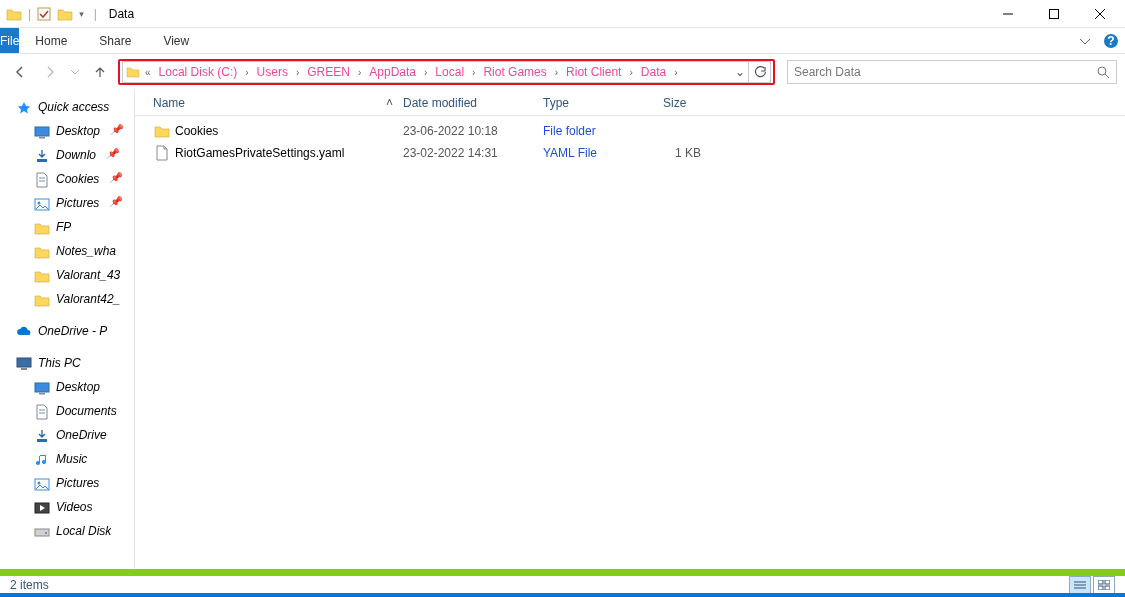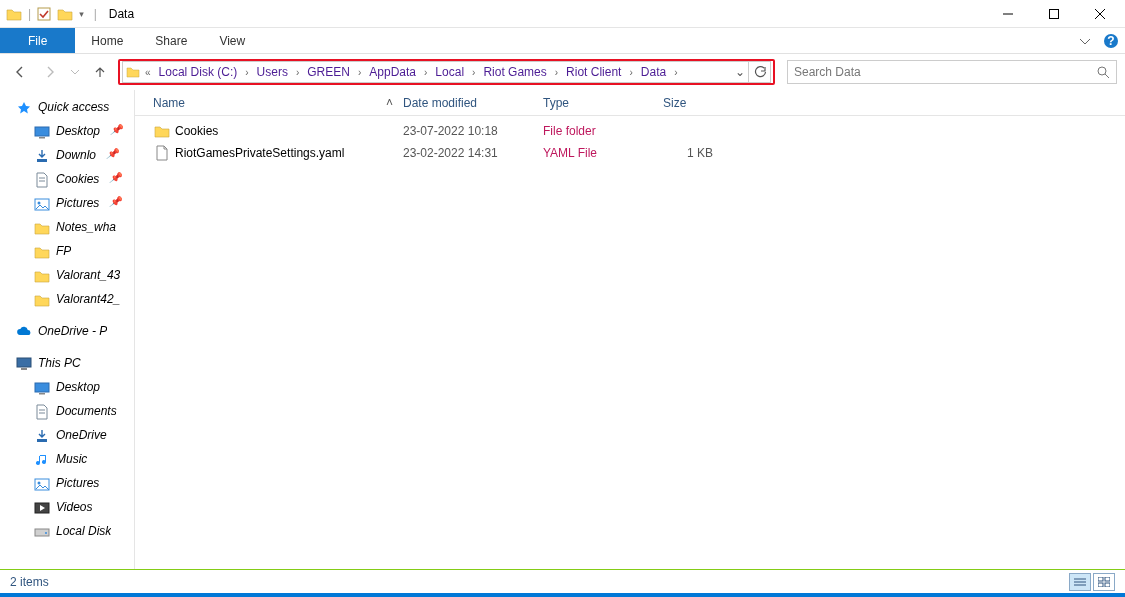--- a/index.html
+++ b/index.html
@@ -6,32 +6,32 @@
 body { background: #fff; width: 1125px; height: 597px; overflow: hidden; position: relative; display: flex; flex-direction: column; }
 .titlebar { height: 28px; display: flex; align-items: center; padding: 0 2px; background: #fff; border-bottom: 1px solid #e5e5e5; }
 .titlebar .qat { display: flex; align-items: center; gap: 2px; padding-left: 4px; }
 .titlebar .folder-ico { width: 16px; height: 14px; }
 .titlebar .sep { color: #aaa; padding: 0 4px; }
 .titlebar .check-ico { width: 14px; height: 14px; }
 .titlebar .title-text { padding-left: 6px; color: #000; }
 .titlebar .spacer { flex: 1; }
 .titlebar .winbtn { width: 46px; height: 28px; display: flex; align-items: center; justify-content: center; }
 .ribbon { height: 26px; display: flex; align-items: stretch; border-bottom: 1px solid #e1e1e1; }
-.ribbon .filemenu { background: #1979ca; color: #fff; padding: 0 28px; display: flex; align-items: center; }
+.ribbon .filemenu { background: #1979ca; color: #fff; padding: 0 0; display: flex; align-items: center; }
 .ribbon .tab { padding: 0 16px; display: flex; align-items: center; color: #333; }
 .ribbon .rspacer { flex: 1; }
 .ribbon .help { width: 28px; display: flex; align-items: center; justify-content: center; }
 .ribbon .collapse-ico { width: 24px; display:flex;align-items:center;justify-content:center;color:#666;}
 .navrow { height: 36px; display: flex; align-items: center; padding: 4px 8px; gap: 6px; background: #fff; }
 .navrow .navbtn { width: 24px; height: 24px; display: flex; align-items: center; justify-content: center; color: #555; }
 .navrow .navbtn.disabled { color: #bbb; }
 .address-wrap { flex: 1; display:flex; align-items:center; height:26px; border: 2.5px solid #e81123; border-radius: 2px; background: #fff; margin-right: 6px; padding: 0 2px; }
 .address-inner { flex:1; display:flex; align-items:center; height:22px; border:1px solid #ccc; background:#fff; }
 .address-inner .pf { width:20px; display:flex;align-items:center;justify-content:center;}
-.address-inner .crumb { padding: 0 6px; color:#4c1d95; white-space:nowrap; }
+.address-inner .crumb { padding: 0 6px; color:#ec4899; white-space:nowrap; }
 .address-inner .chev { color:#666; padding: 0 2px; font-size:10px;}
 .address-inner .aspacer { flex:1; }
 .address-inner .adrop { width:16px; text-align:center; color:#555;}
 .refresh { width:22px; display:flex;align-items:center;justify-content:center; border:1px solid #ccc; border-left:none; height:22px;}
 .searchbox { width: 330px; height: 24px; border: 1px solid #ccc; display:flex; align-items:center; padding: 0 6px; color:#777;}
 .searchbox .sspacer{flex:1;}
 .content { flex: 1; display: flex; overflow: hidden; }
 .sidebar { width: 135px; border-right: 1px solid #e5e5e5; overflow-y: auto; padding-top: 10px; position:relative;}
 .sidebar::-webkit-scrollbar { width: 16px; }
 .sidebar::-webkit-scrollbar-track { background: #f0f0f0; }
@@ -48,23 +48,23 @@
 .col.name { width: 250px; display:flex; align-items:flex-end;}
 .col.name .sorticon{margin-left:auto; margin-right:10px; color:#555;}
 .col.date { width: 140px; }
 .col.type { width: 120px; }
 .col.size { width: 60px; text-align:left; padding-right:10px;}
 .rows { padding-top: 4px; padding-left: 18px; }
 .row { display:flex; align-items:center; height:22px; }
 .row .rico { width:18px; display:flex;align-items:center;justify-content:center; margin-right:4px;}
 .row .c-name { width: 228px; color:#000;}
 .row .c-date { width: 140px; color:#555;}
-.row .c-type { width: 120px; color:#be185d;}
-.row .c-size { width: 60px; color:#555; text-align:right; padding-right:10px;}
-.status { height: 24px; border-top: 1px solid #84cc16; display:flex; align-items:center; padding: 0 10px; color:#30557f; background:#fff;}
+.row .c-type { width: 120px; color:#1d4ed8;}
+.row .c-size { width: 60px; color:#555; text-align:center; padding-right:10px;}
+.status { height: 24px; border-top: 7px solid #84cc16; display:flex; align-items:center; padding: 0 10px; color:#30557f; background:#fff;}
 .status .stspacer{flex:1;}
 .status .viewbtn { width:22px; height:18px; border:1px solid #8aa9c7; margin-left:2px; display:flex;align-items:center;justify-content:center;}
 .status .viewbtn.active{background:#cde6f7;}
 .bottombar { height:4px; background:#0078d7;}
 svg { display:block; }
 </style>
 </head>
 <body>
 
 <div class="titlebar">
@@ -250,29 +250,29 @@
             </span>
             <span class="lbl">Pictures</span>
             <span class="pin" style="margin-left:4px;">📌</span>
           </div>
           <div class="sb-item child">
             <span class="ico">
               <svg width="16" height="14">
                 <path d="M1 3h5l2 2h7v8H1z" fill="#ffd75a" stroke="#caa53d" stroke-width="0.6"></path>
               </svg>
             </span>
+            <span class="lbl">FP</span>
+          </div>
+          <div class="sb-item child">
+            <span class="ico">
+              <svg width="16" height="14">
+                <path d="M1 3h5l2 2h7v8H1z" fill="#ffd75a" stroke="#caa53d" stroke-width="0.6"></path>
+              </svg>
+            </span>
             <span class="lbl">Notes_wha</span>
-          </div>
-          <div class="sb-item child">
-            <span class="ico">
-              <svg width="16" height="14">
-                <path d="M1 3h5l2 2h7v8H1z" fill="#ffd75a" stroke="#caa53d" stroke-width="0.6"></path>
-              </svg>
-            </span>
-            <span class="lbl">FP</span>
           </div>
           <div class="sb-item child">
             <span class="ico">
               <svg width="16" height="14">
                 <path d="M1 3h5l2 2h7v8H1z" fill="#ffd75a" stroke="#caa53d" stroke-width="0.6"></path>
               </svg>
             </span>
             <span class="lbl">Valorant_43</span>
           </div>
           <div class="sb-item child">
@@ -385,21 +385,21 @@
       <div class="col size">Size</div>
     </div>
     <div class="rows" id="file-rows">
         <div class="row">
           <span class="rico">
             <svg width="16" height="14">
               <path d="M1 3h5l2 2h7v8H1z" fill="#ffd75a" stroke="#caa53d" stroke-width="0.6"></path>
             </svg>
           </span>
           <span class="c-name">Cookies</span>
-          <span class="c-date">23-07-2022 10:18</span>
+          <span class="c-date">23-06-2022 10:18</span>
           <span class="c-type">File folder</span>
           <span class="c-size"></span>
         </div>
         <div class="row">
           <span class="rico">
             <svg width="14" height="16">
               <path d="M2 1h7l3 3v11H2z" fill="#fff" stroke="#888"></path>
               <path d="M9 1v3h3" fill="none" stroke="#888"></path>
             </svg>
           </span>

